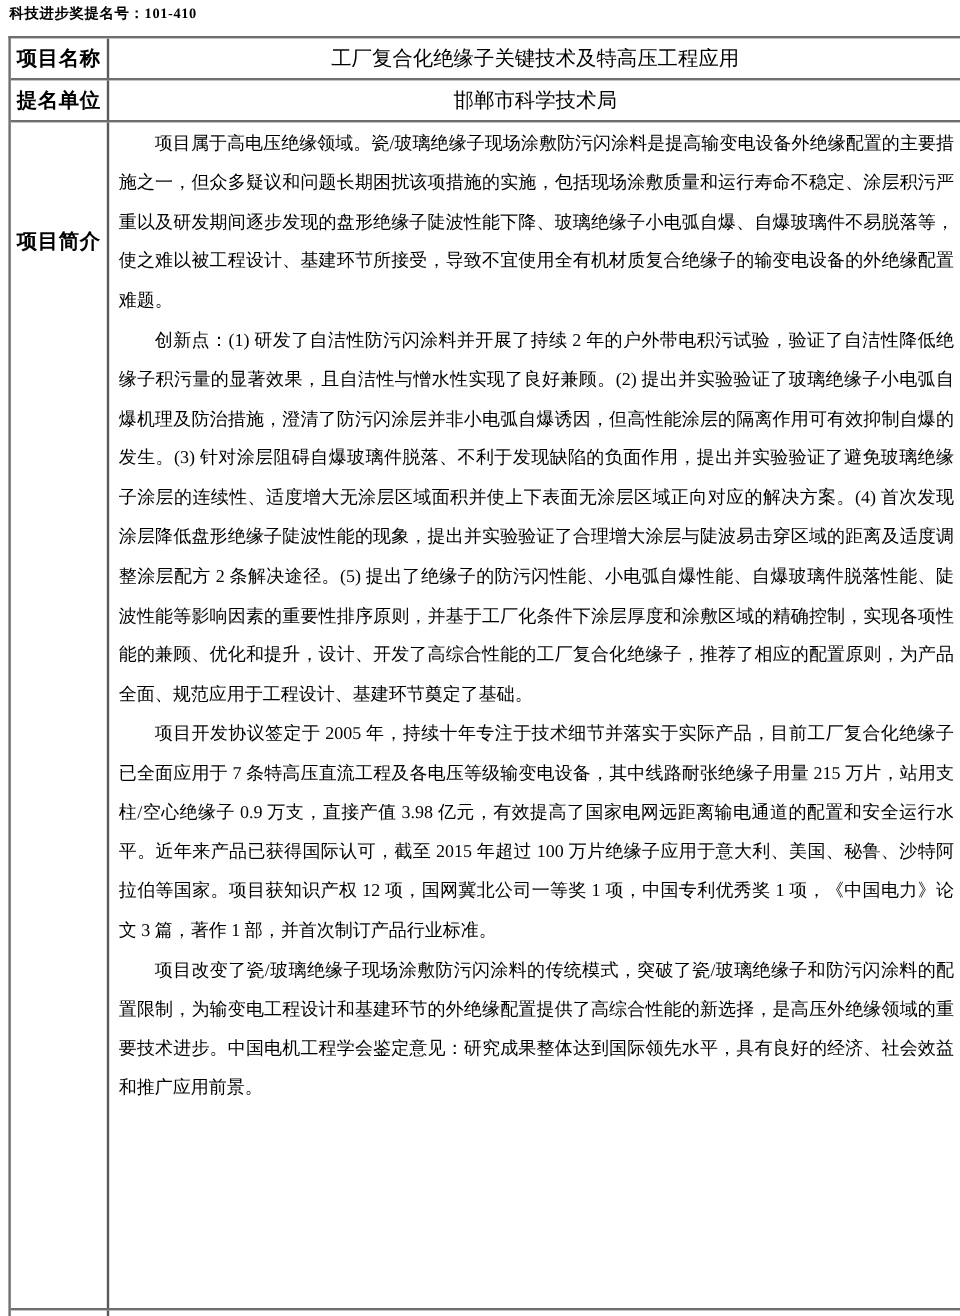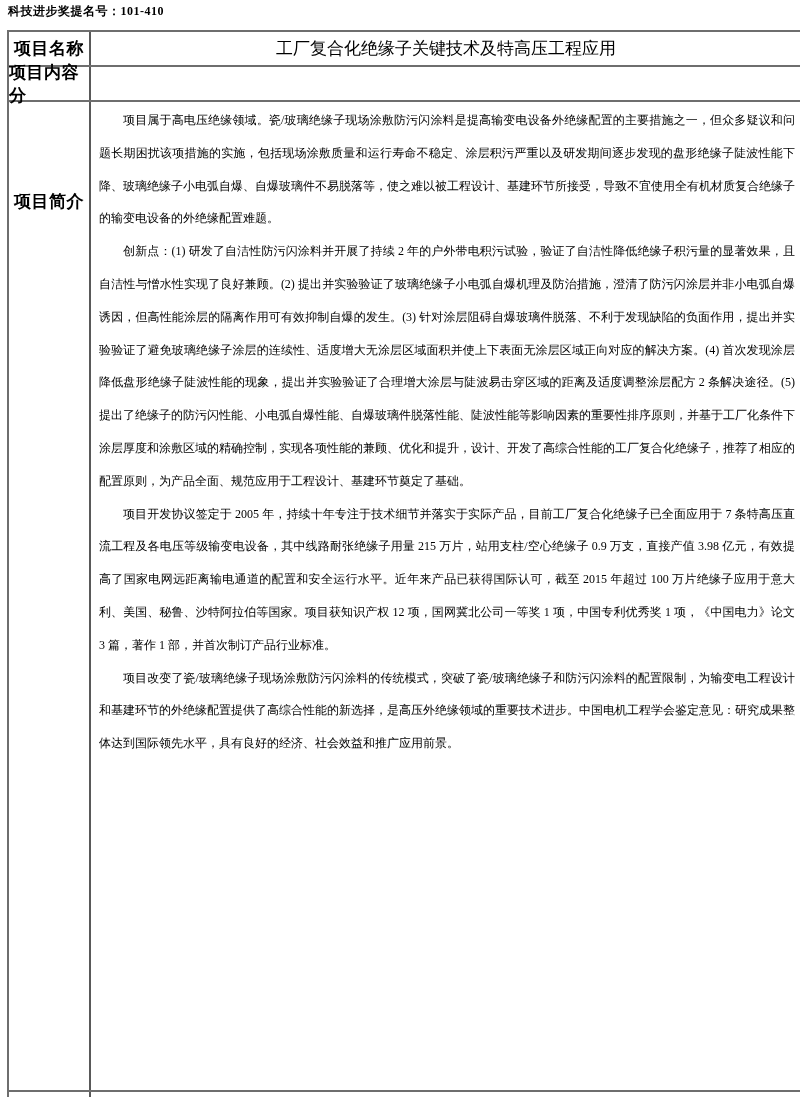--- a/index.html
+++ b/index.html
@@ -52,21 +52,21 @@
     font-size: 17px;
   }
   .t-row-summary { height: 990px; }
   .t-row-summary .t-label {
     align-items: flex-start;
     padding-top: 88px;
   }
   .summary-content {
     flex: 1;
     padding: 2px 6px 0 8px;
-    font-size: 12px;
+    font-size: 15px;
     line-height: 32.8px;
     text-align: justify;
     text-justify: inter-ideograph;
     overflow: hidden;
   }
   .summary-content p { text-indent: 2em; margin: 0; }
   .t-row-cutoff { height: 40px; border-bottom: none; }
   .t-row-cutoff .t-label { border-right: 2px solid #595959; }
 </style>
 </head>
@@ -75,21 +75,22 @@
 <div class="doc-header">科技进步奖提名号：101-410</div>
 
 <div class="award-table">
 
   <div class="t-row t-row-small">
     <div class="t-label">项目名称</div>
     <div class="t-value">工厂复合化绝缘子关键技术及特高压工程应用</div>
   </div>
 
   <div class="t-row t-row-small">
-    <div class="t-label">项目内容分</div>
+    <div class="t-label">提名单位</div>
+    <div class="t-value">邯郸市科学技术局</div>
   </div>
 
   <div class="t-row t-row-summary">
     <div class="t-label">项目简介</div>
     <div class="summary-content">
       <p>项目属于高电压绝缘领域。瓷/玻璃绝缘子现场涂敷防污闪涂料是提高输变电设备外绝缘配置的主要措施之一，但众多疑议和问题长期困扰该项措施的实施，包括现场涂敷质量和运行寿命不稳定、涂层积污严重以及研发期间逐步发现的盘形绝缘子陡波性能下降、玻璃绝缘子小电弧自爆、自爆玻璃件不易脱落等，使之难以被工程设计、基建环节所接受，导致不宜使用全有机材质复合绝缘子的输变电设备的外绝缘配置难题。</p>
       <p>创新点：(1) 研发了自洁性防污闪涂料并开展了持续 2 年的户外带电积污试验，验证了自洁性降低绝缘子积污量的显著效果，且自洁性与憎水性实现了良好兼顾。(2) 提出并实验验证了玻璃绝缘子小电弧自爆机理及防治措施，澄清了防污闪涂层并非小电弧自爆诱因，但高性能涂层的隔离作用可有效抑制自爆的发生。(3) 针对涂层阻碍自爆玻璃件脱落、不利于发现缺陷的负面作用，提出并实验验证了避免玻璃绝缘子涂层的连续性、适度增大无涂层区域面积并使上下表面无涂层区域正向对应的解决方案。(4) 首次发现涂层降低盘形绝缘子陡波性能的现象，提出并实验验证了合理增大涂层与陡波易击穿区域的距离及适度调整涂层配方 2 条解决途径。(5) 提出了绝缘子的防污闪性能、小电弧自爆性能、自爆玻璃件脱落性能、陡波性能等影响因素的重要性排序原则，并基于工厂化条件下涂层厚度和涂敷区域的精确控制，实现各项性能的兼顾、优化和提升，设计、开发了高综合性能的工厂复合化绝缘子，推荐了相应的配置原则，为产品全面、规范应用于工程设计、基建环节奠定了基础。</p>
       <p>项目开发协议签定于 2005 年，持续十年专注于技术细节并落实于实际产品，目前工厂复合化绝缘子已全面应用于 7 条特高压直流工程及各电压等级输变电设备，其中线路耐张绝缘子用量 215 万片，站用支柱/空心绝缘子 0.9 万支，直接产值 3.98 亿元，有效提高了国家电网远距离输电通道的配置和安全运行水平。近年来产品已获得国际认可，截至 2015 年超过 100 万片绝缘子应用于意大利、美国、秘鲁、沙特阿拉伯等国家。项目获知识产权 12 项，国网冀北公司一等奖 1 项，中国专利优秀奖 1 项，《中国电力》论文 3 篇，著作 1 部，并首次制订产品行业标准。</p>
       <p>项目改变了瓷/玻璃绝缘子现场涂敷防污闪涂料的传统模式，突破了瓷/玻璃绝缘子和防污闪涂料的配置限制，为输变电工程设计和基建环节的外绝缘配置提供了高综合性能的新选择，是高压外绝缘领域的重要技术进步。中国电机工程学会鉴定意见：研究成果整体达到国际领先水平，具有良好的经济、社会效益和推广应用前景。</p>
     </div>

